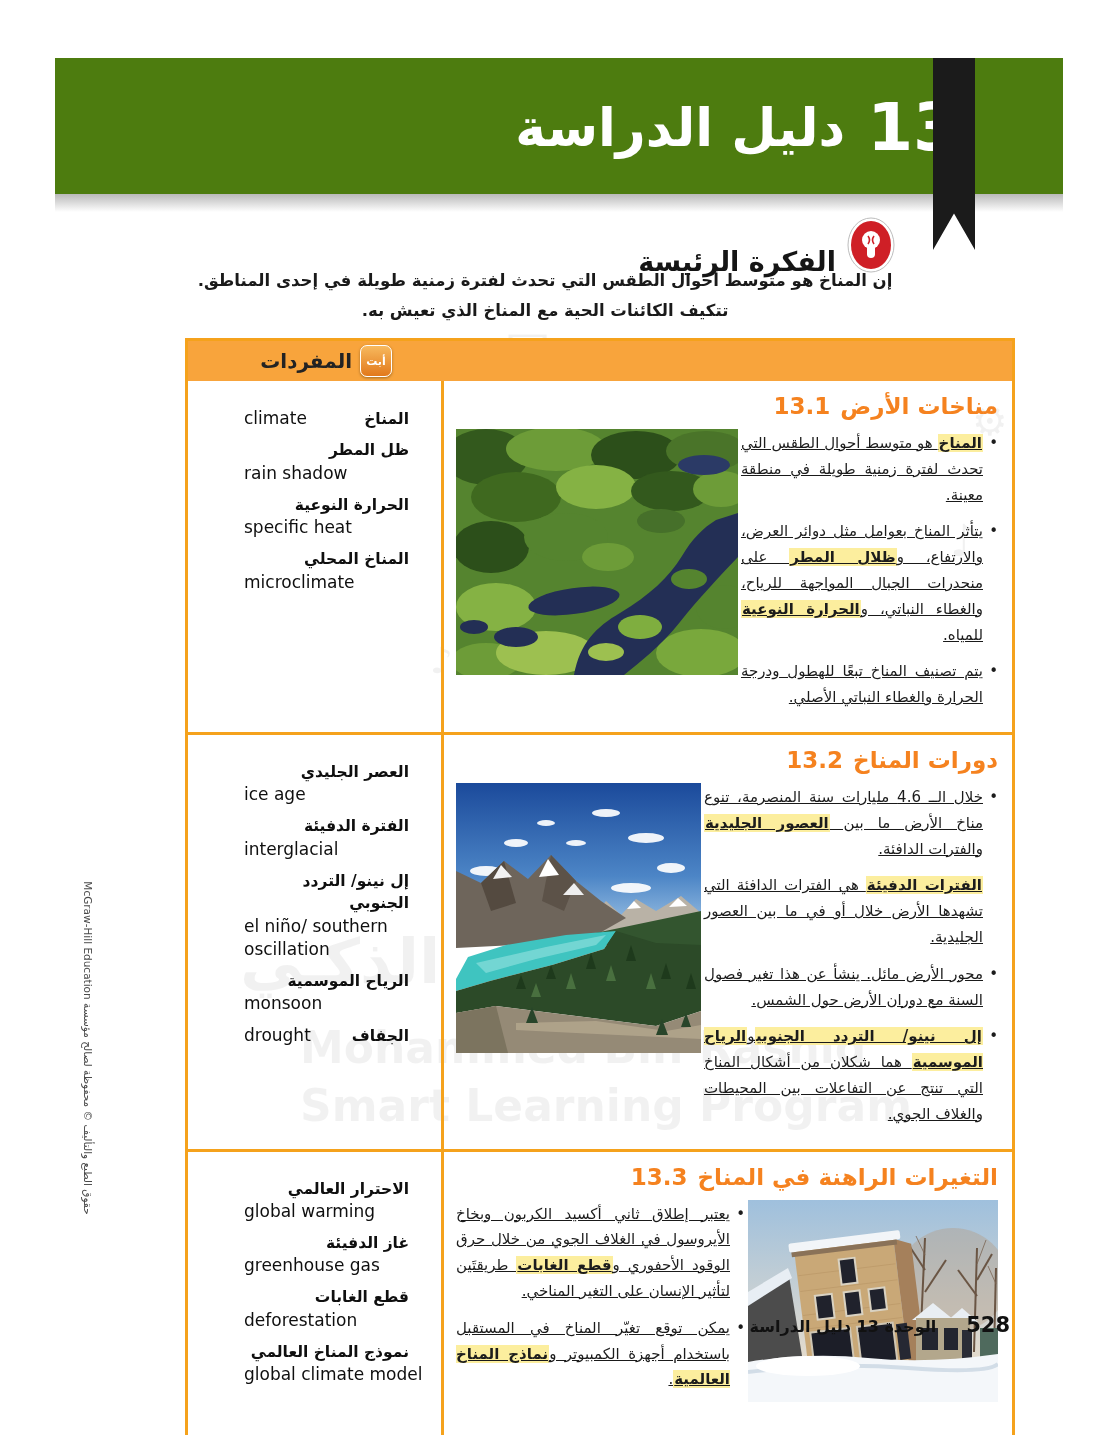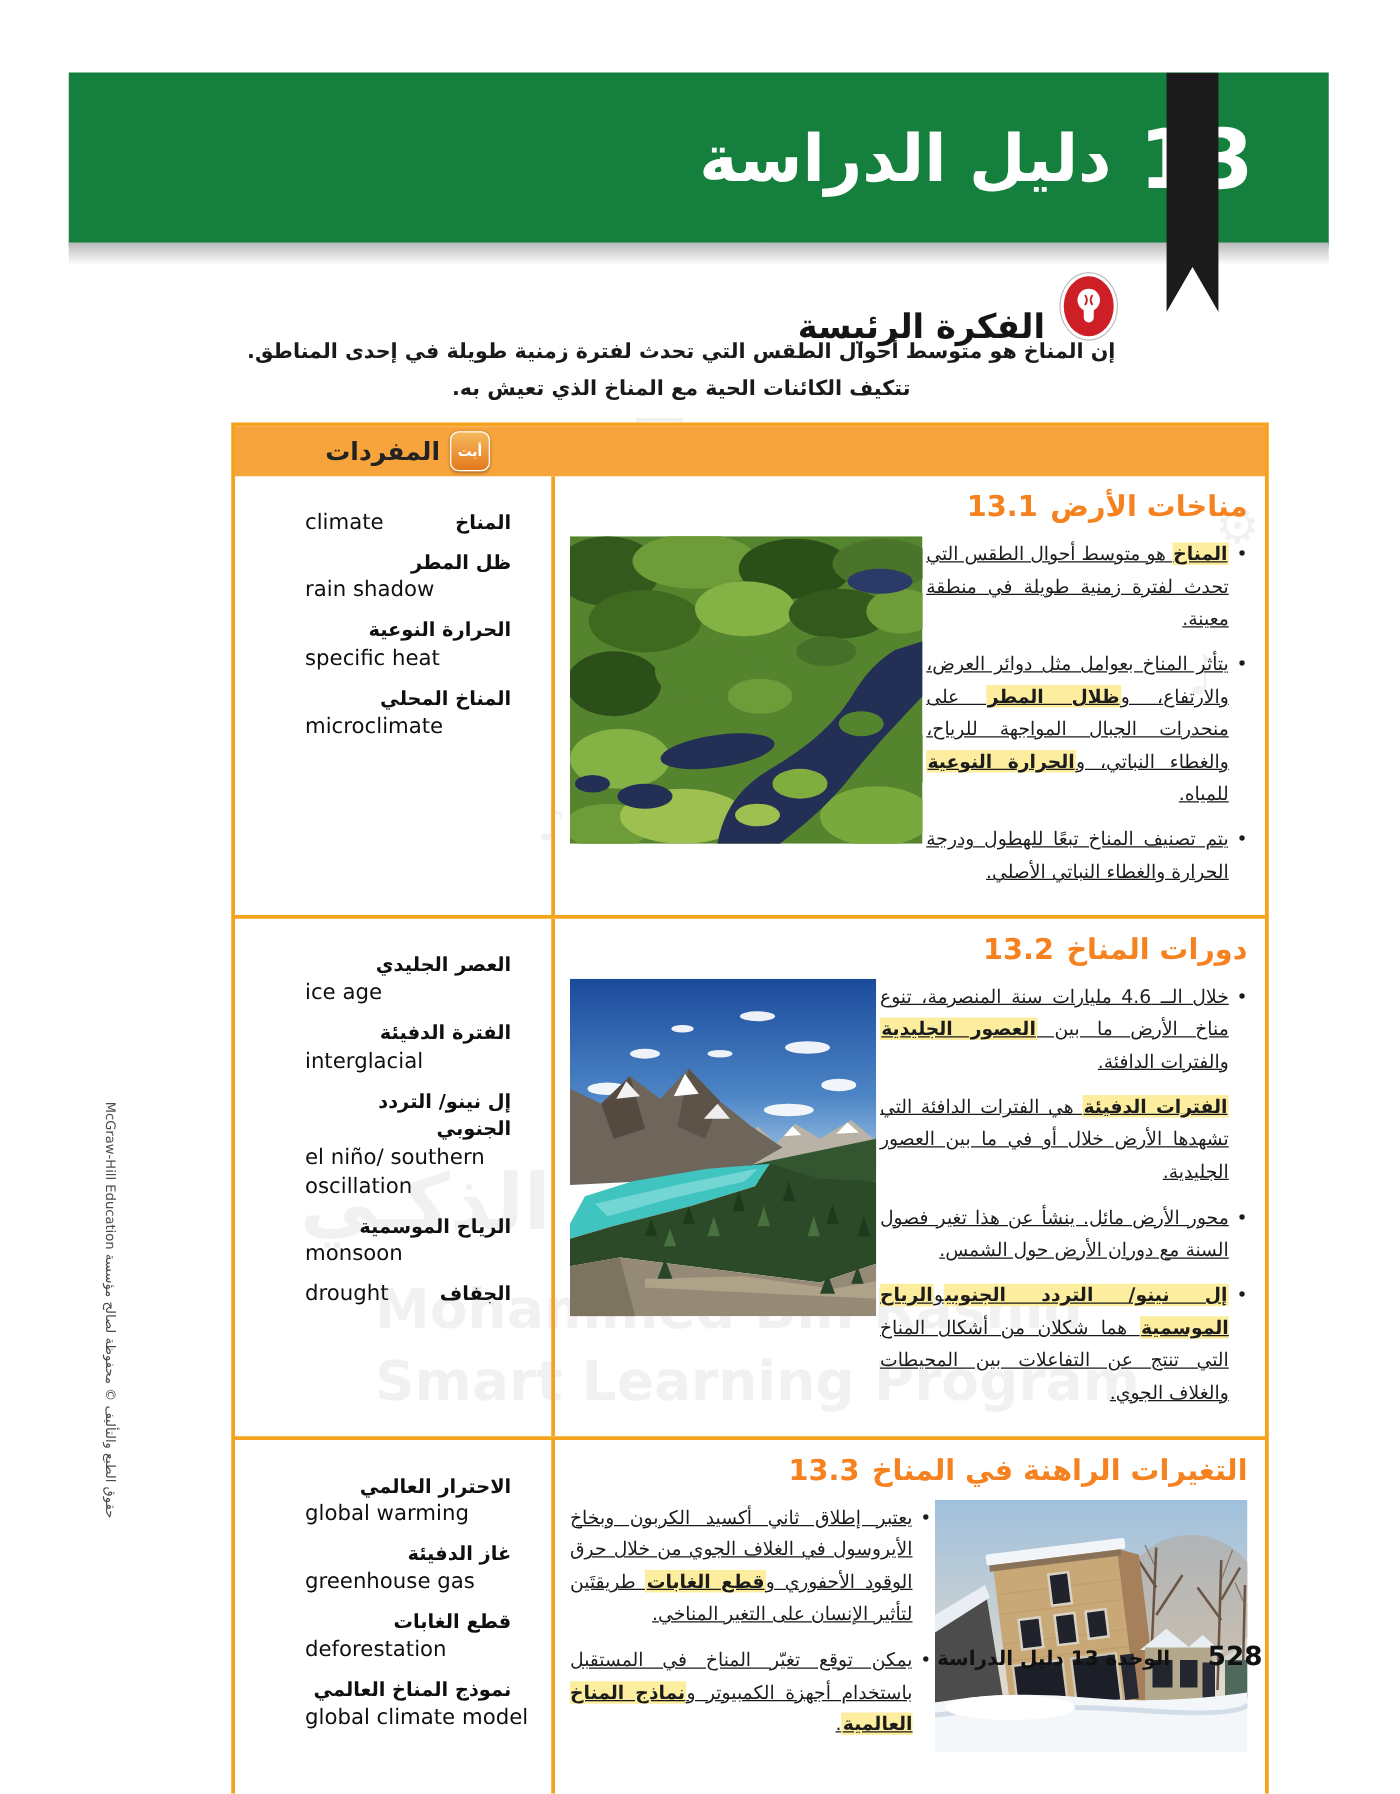--- a/index.html
+++ b/index.html
@@ -1,21 +1,21 @@
 <!DOCTYPE html>
 <html lang="ar"><head>
 <meta charset="utf-8">
 <style>
   html,body{margin:0;padding:0;background:#fff;}
   body{font-family:"DejaVu Sans",sans-serif;color:#1a1a1a;}
   .page{position:relative;width:1120px;height:1435px;background:#fff;overflow:hidden;margin:0 auto;}
 
   
-  .banner{position:absolute;left:55px;top:58px;width:1008px;height:139px;background:#15803d;
-    display:flex;align-items:center;justify-content:flex-end;gap:22px;padding-right:60px;box-sizing:border-box;}
+  .banner{position:absolute;left:55px;top:58px;width:1008px;height:139px;background:#4d7c0f;
+    display:flex;align-items:center;justify-content:flex-end;gap:22px;padding-right:104px;box-sizing:border-box;}
   .banner-title{color:#fff;font-weight:bold;font-size:52px;direction:rtl;}
   .banner-number{color:#fff;font-weight:bold;font-size:66px;line-height:1;}
   .banner-shadow{position:absolute;left:55px;top:194px;width:1008px;height:18px;
     background:linear-gradient(#b9b9b9,#ffffff);}
   .ribbon{position:absolute;left:933px;top:58px;width:42px;height:192px;background:#1b1b1b;
     clip-path:polygon(0 0,100% 0,100% 100%,50% 81%,0 100%);
     display:flex;justify-content:center;padding-top:75px;box-sizing:border-box;z-index:3;}
   .ribbon-text{display:block;color:#fff;font-size:17px;font-weight:bold;transform:rotate(-90deg);white-space:nowrap;}
 
   

